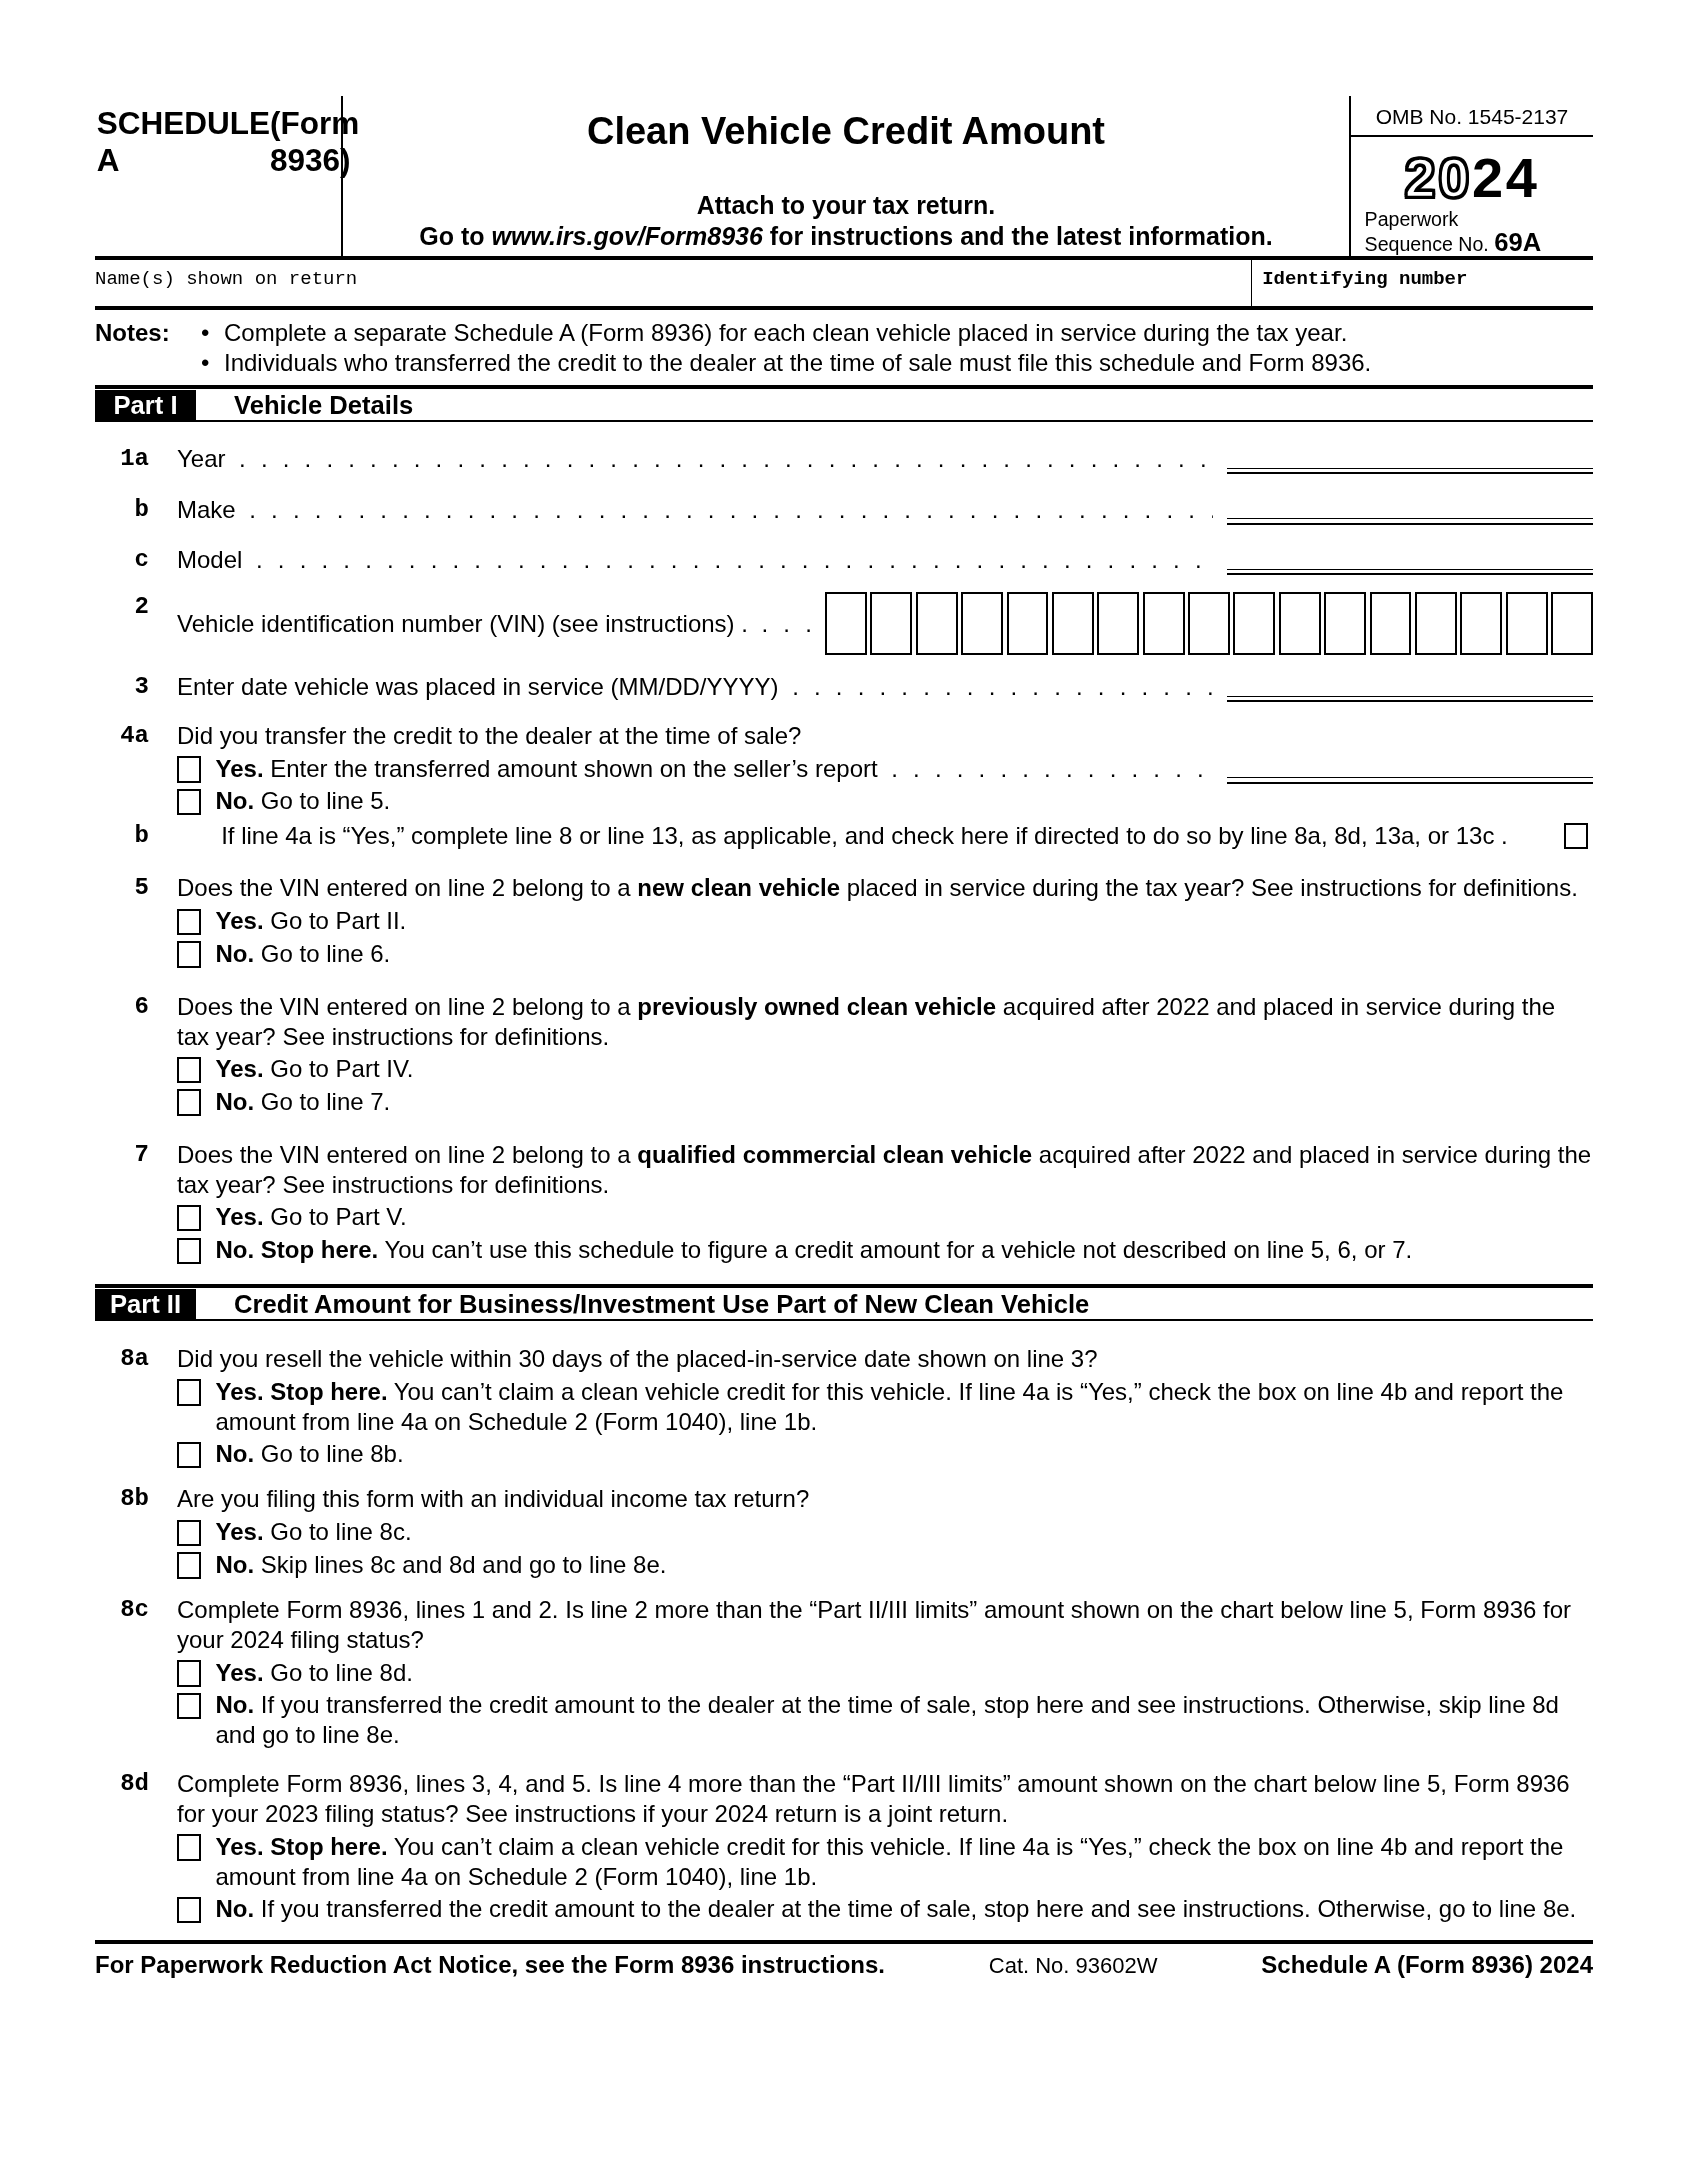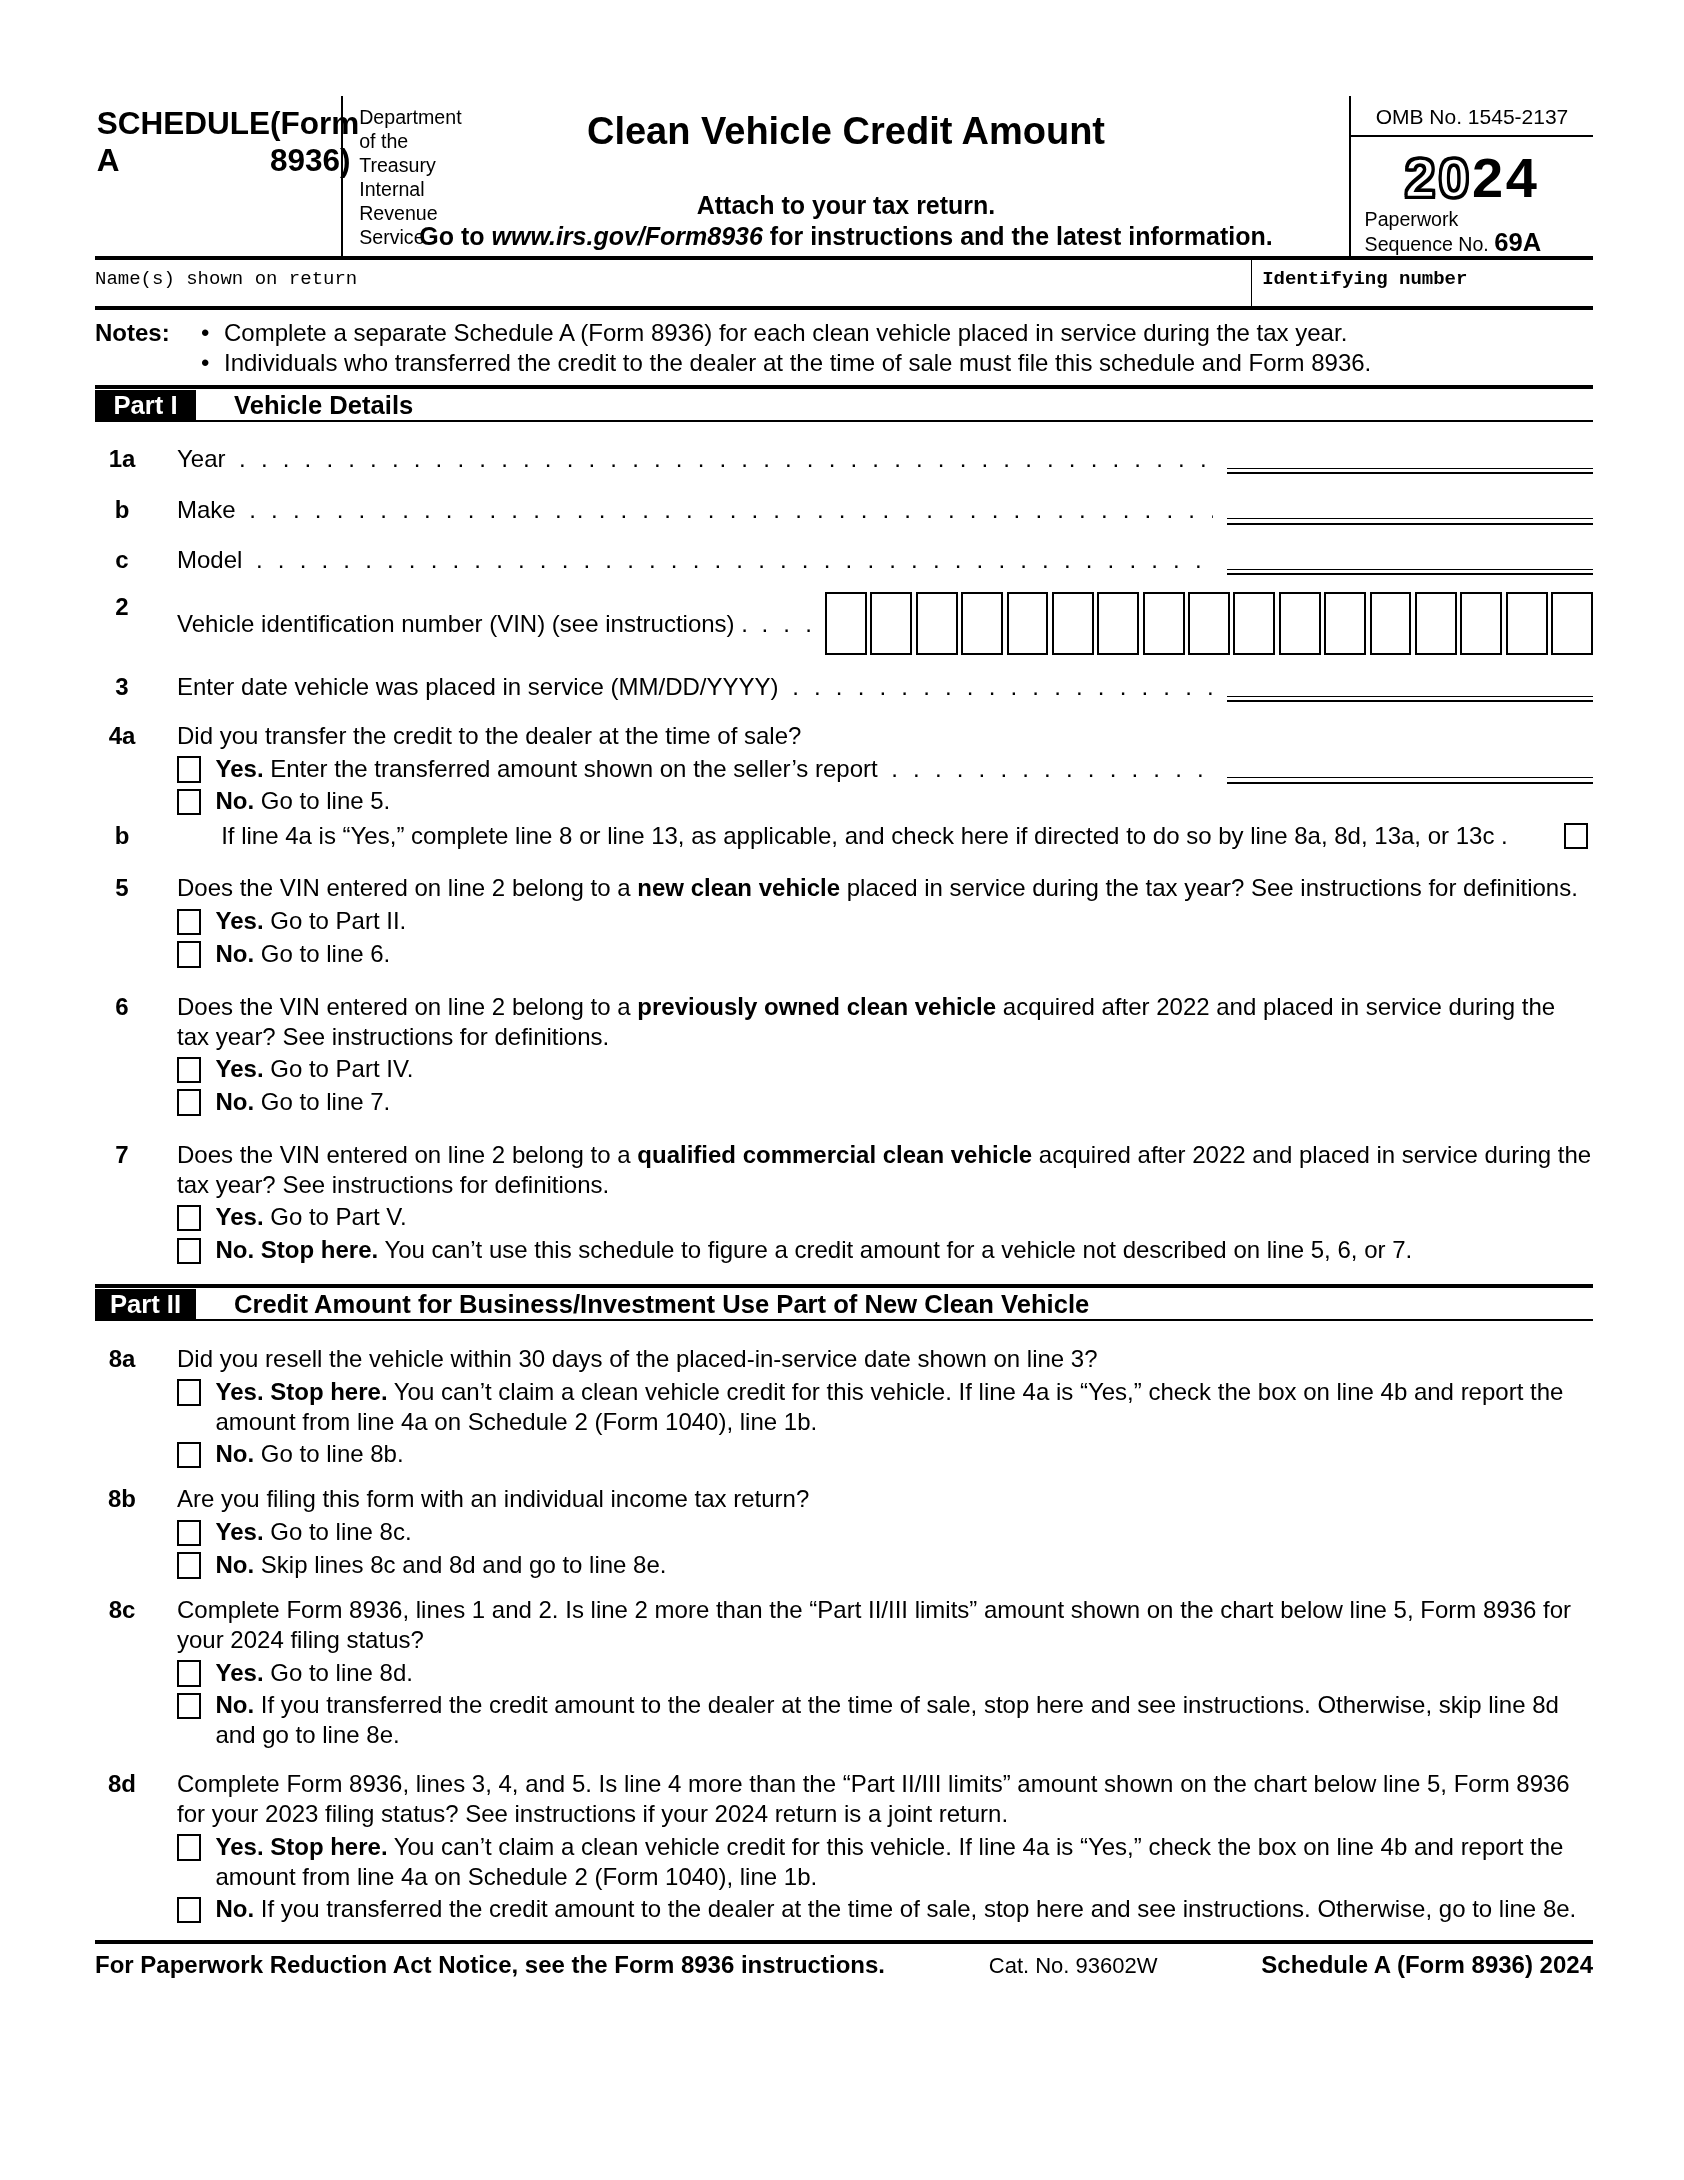--- a/index.html
+++ b/index.html
@@ -44,21 +44,21 @@
 
   
   .partbar { border-top:4.3px solid #000; border-bottom:2.1px solid #000; height:37px; display:flex; align-items:center; }
   .partbar.p1 { margin-top:7.7px; }
   .partbar.p2 { margin-top:19px; }
   .part-label { background:#000; color:#fff; font-weight:bold; font-size:25.6px; width:101px; display:flex; align-items:center; justify-content:center; flex:none; }
   .part-title { font-weight:bold; font-size:25.6px; margin-left:38px; display:flex; align-items:center; }
 
   
   .line { display:flex; align-items:flex-start; }
-  .num { width:54px; flex:none; text-align:center; font-weight:bold; }
+  .num { width:54px; flex:none; text-align:right; font-weight:bold;font-family:Liberation Mono, monospace; }
   .lbody { flex:1; margin-left:28px; min-width:0; }
 
   .mt26 { margin-top:22px; } .mt24 { margin-top:20.4px; } .mt22 { margin-top:19px; }
   .mt20 { margin-top:17px; } .mt18 { margin-top:15.3px; } .mt6 { margin-top:5.1px; } .mt27 { margin-top:23px; }
 
   .fieldrow { display:flex; align-items:flex-end; }
   .flabel { flex:none; }
   .leader { flex:1; overflow:hidden; white-space:nowrap; margin:0 13.6px; height:30px; }
   .leader::after { content:". . . . . . . . . . . . . . . . . . . . . . . . . . . . . . . . . . . . . . . . . . . . . . . . . . . . . . . . . . ."; word-spacing:8.5px; }
   .entry { flex:none; width:366px; height:30px; position:relative; border-bottom:2.1px solid #000; }
@@ -87,24 +87,20 @@
 </style>
 </head>
 <body>
 
 <div class="page">
 
   <div class="hd">
     <div class="hd-left">
       <div class="sched">SCHEDULE A</div>
       <div class="sched">(Form 8936)</div>
-      <div class="dept">
-        <div>Department of the Treasury</div>
-        <div>Internal Revenue Service</div>
-      </div>
     </div>
     <div class="hd-center">
       <div class="hd-title">Clean Vehicle Credit Amount</div>
       <div class="hd-attach">Attach to your tax return.</div>
       <div class="hd-goto"><span>Go to </span><span class="i">www.irs.gov/Form8936</span><span> for instructions and the latest information.</span></div>
     </div>
     <div class="hd-right">
       <div class="omb">OMB No. 1545-2137</div>
       <div class="yearbox"><span class="year-outline">20</span><span>24</span></div>
       <div class="attach-seq">

